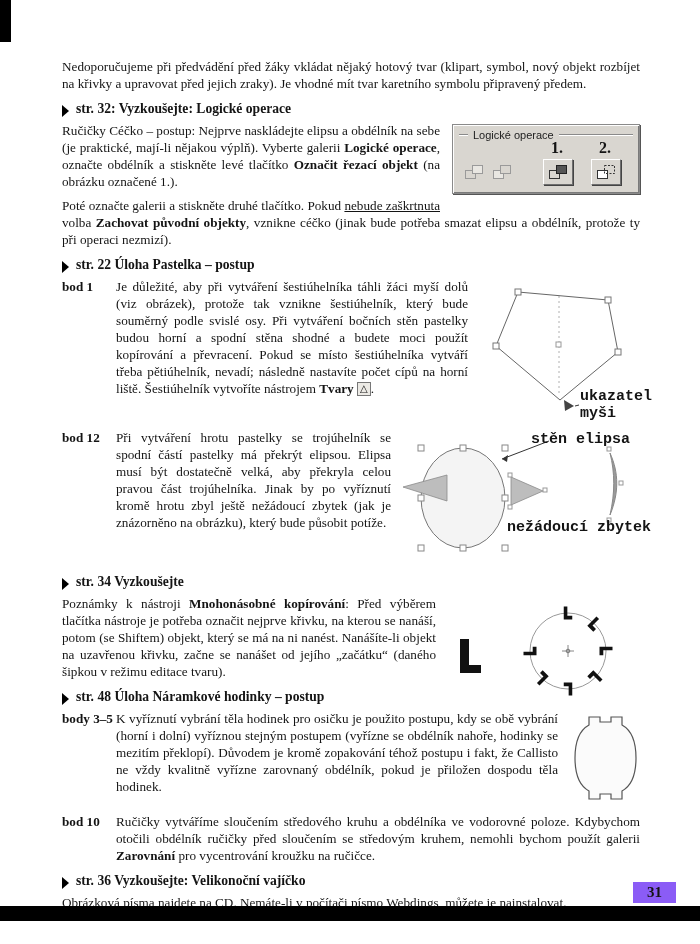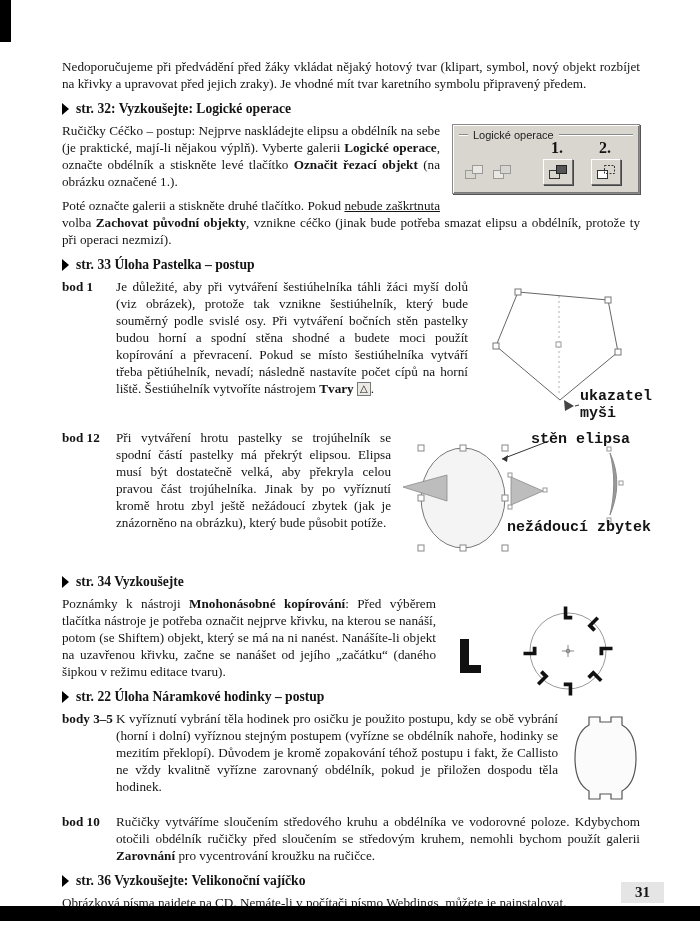--- a/index.html
+++ b/index.html
@@ -5,29 +5,29 @@
   * { box-sizing: border-box; }
   html,body { margin:0; padding:0; background:#ffffff; }
   .page {
     position:relative; width:700px; height:944px; background:#fff;
     font-family:"Liberation Serif","DejaVu Serif",serif; color:#141414;
     overflow:hidden;
   }
   .corner-bar { position:absolute; left:0; top:0; width:11px; height:42px; background:#000; }
   .bottom-bar { position:absolute; left:0; bottom:23px; height:15px; width:700px; background:#000; }
   .pagenum-box {
-    position:absolute; right:36px; bottom:41px; background:#e5e5e5;
+    position:absolute; right:24px; bottom:41px; background:#8b5cf6;
     padding:2px 14px; font-weight:bold; font-size:15px;
   }
   .content {
     position:absolute; left:62px; top:58px; width:578px;
     font-size:13.2px; line-height:17px; text-align:justify;
   }
   .para { margin:0 0 7px; }
-  .h { display:flex; align-items:center; gap:7px; font-weight:bold; font-size:13.6px; margin:8px 0 5px; }
+  .h { display:flex; align-items:flex-end; gap:7px; font-weight:bold; font-size:13.6px; margin:8px 0 5px; }
   .mk { width:0; height:0; border-left:7px solid #000; border-top:6px solid transparent; border-bottom:6px solid transparent; flex:0 0 auto; }
   .bodrow { display:flex; margin:0 0 7px; }
   .bodlabel { flex:0 0 54px; font-weight:bold; }
   .bodtext { flex:1; text-align:justify; }
   .b { font-weight:bold; }
   .u { text-decoration:underline; }
   .inline-icon {
     display:inline-block; border:1px solid #777; background:#eceae5;
     font-family:"DejaVu Sans",sans-serif; font-size:10px; line-height:12px;
     padding:0 2px; vertical-align:1px; font-weight:normal;
@@ -115,21 +115,21 @@
           </div>
         </div>
       </div>
       <span><span>Ručičky Céčko – postup: Nejprve naskládejte elipsu a obdélník na sebe (je praktické, mají-li nějakou výplň). Vyberte galerii </span><span class="b">Logické operace</span><span>, označte obdélník a stiskněte levé tlačítko </span><span class="b">Označit řezací objekt</span><span> (na obrázku označené 1.).</span></span>
     </div>
 
     <p class="para"><span>Poté označte galerii a stiskněte druhé tlačítko. Pokud </span><span class="u">nebude zaškrtnuta</span><span> volba </span><span class="b">Zachovat původní objekty</span><span>, vznikne céčko (jinak bude potřeba smazat elipsu a obdélník, protože ty při operaci nezmizí).</span></p>
 
     <div class="h">
       <span class="mk"></span>
-      <span>str. 33 Úloha Pastelka – postup</span>
+      <span>str. 22 Úloha Pastelka – postup</span>
     </div>
 
     <div class="bodrow">
       <div class="bodlabel">bod 1</div>
       <div class="bodtext">
         <div class="fig fig2">
           <svg width="160" height="140">
             <line x1="79" y1="18" x2="79" y2="116" stroke="#b0b0b0" stroke-width="1" stroke-dasharray="2,3"></line>
             <polygon points="38,14 128,22 138,74 80,122 16,68" fill="none" stroke="#666" stroke-width="1"></polygon>
             <rect x="35" y="11" width="6" height="6" fill="#fff" stroke="#777"></rect>
@@ -199,21 +199,21 @@
           <path d="M0,0 L0,13 L8.5,13 L8.5,9.2 L3.6,9.2 L3.6,0 Z" fill="#111" transform="translate(120,92) rotate(180) translate(-4.25,-6.5)"></path>
           <path d="M0,0 L0,13 L8.5,13 L8.5,9.2 L3.6,9.2 L3.6,0 Z" fill="#111" transform="translate(93.1,80.9) rotate(225) translate(-4.25,-6.5)"></path>
           <path d="M0,0 L0,13 L8.5,13 L8.5,9.2 L3.6,9.2 L3.6,0 Z" fill="#111" transform="translate(82,54) rotate(270) translate(-4.25,-6.5)"></path>
         </svg>
       </div>
       <span><span>Poznámky k nástroji </span><span class="b">Mnohonásobné kopírování</span><span>: Před výběrem tlačítka nástroje je potřeba označit nejprve křivku, na kterou se nanáší, potom (se Shiftem) objekt, který se má na ni nanést. Nanášíte-li objekt na uzavřenou křivku, začne se nanášet od jejího „začátku“ (daného šipkou v režimu editace tvaru).</span></span>
     </div>
 
     <div class="h">
       <span class="mk"></span>
-      <span>str. 22 Úloha Náramkové hodinky – postup</span>
+      <span>str. 48 Úloha Náramkové hodinky – postup</span>
     </div>
 
     <div class="bodrow">
       <div class="bodlabel">body 3–5</div>
       <div class="bodtext">
         <div class="fig fig5">
           <svg width="68" height="92">
             <path d="M17,13 L17,5 L28,5 L28,10 L39,10 L39,5 L50,5 L50,13 C61,19 64,32 64,46 C64,60 61,73 50,79 L50,87 L39,87 L39,82 L28,82 L28,87 L17,87 L17,79 C6,73 3,60 3,46 C3,32 6,19 17,13 Z" fill="#fbfbfb" stroke="#555" stroke-width="1.2"></path>
           </svg>
         </div>

